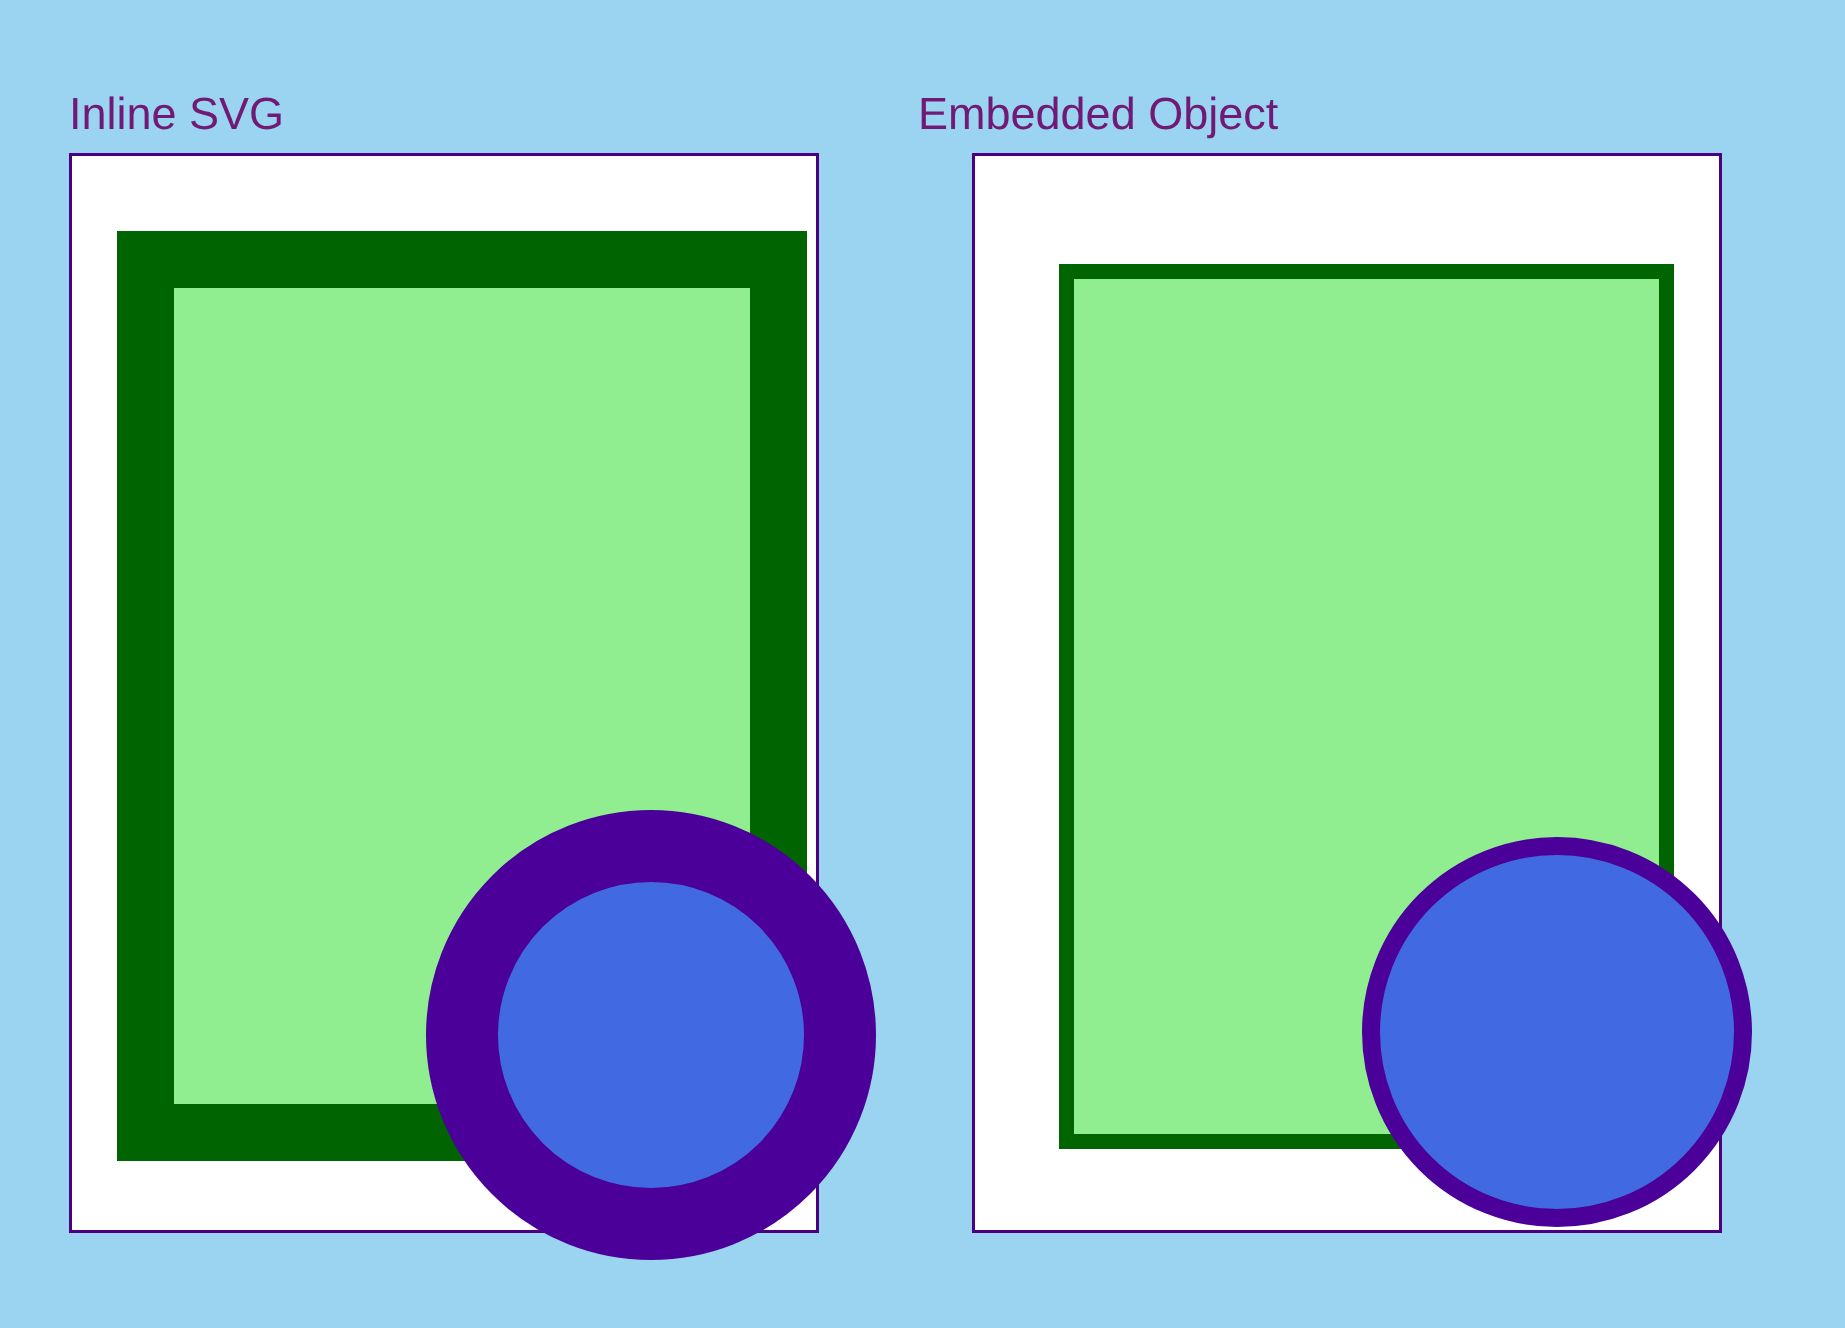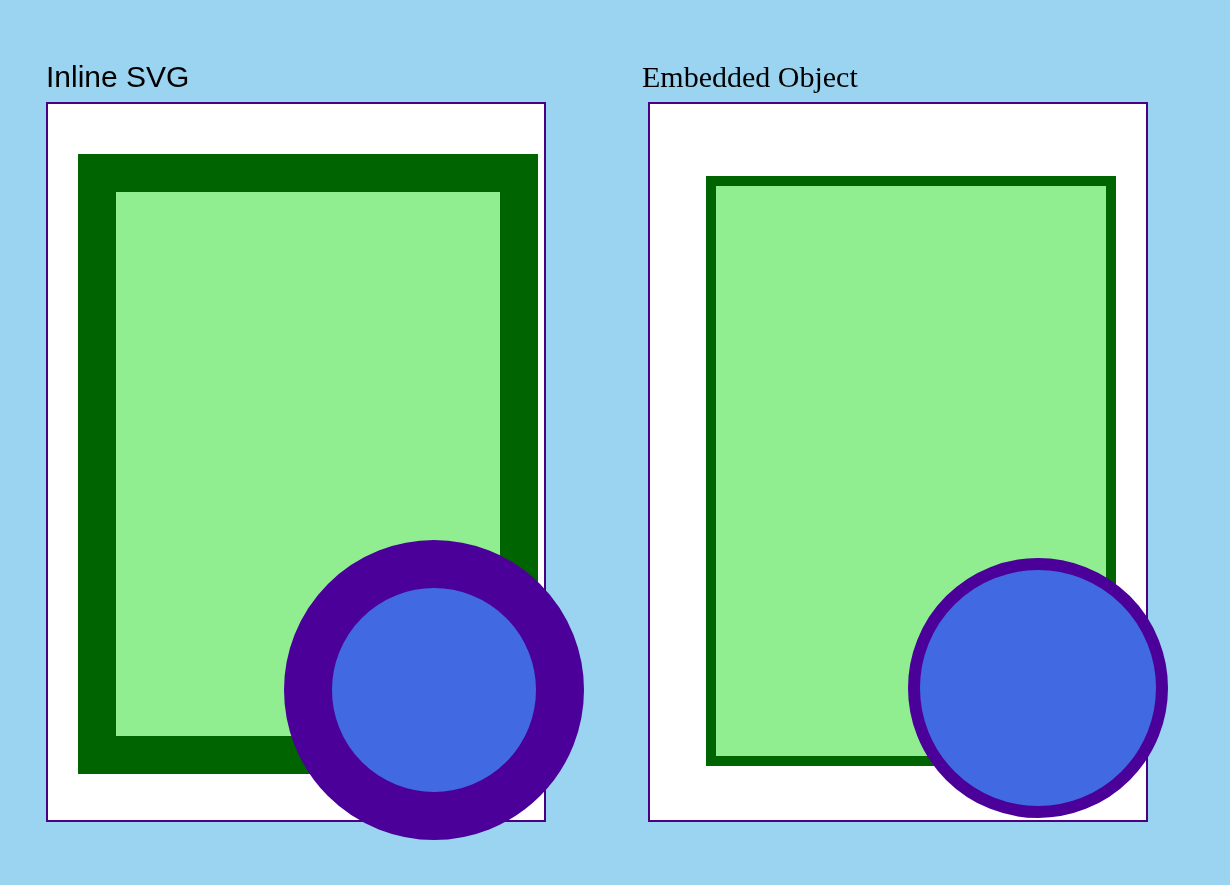--- a/index.html
+++ b/index.html
@@ -8,26 +8,26 @@
       padding: 0;
       width: 1230px;
       height: 885px;
       background: #9bd4f0;
       font-family: Verdana, Geneva, sans-serif;
       position: relative;
     }
     .panel-label {
       position: absolute;
       font-size: 30px;
-      color: #000000;
+      color: #701a75;
       font-weight: 400;
       text-align: center;
     }
     .panel-label.left { left: 46px; top: 60px; }
-    .panel-label.right { left: 642px; top: 60px; font-family: Liberation Serif, serif; }
+    .panel-label.right { left: 612px; top: 60px; }
 
     .frame {
       position: absolute;
       background: #ffffff;
       border: 2px solid #4b0082;
       width: 500px;
       height: 720px;
       top: 102px;
     }
     .frame.left  { left: 46px; }

